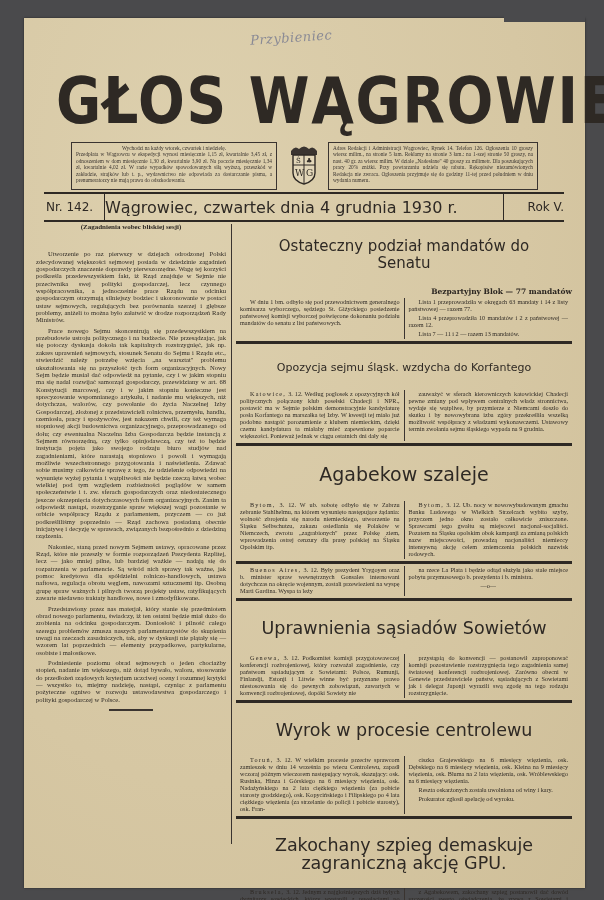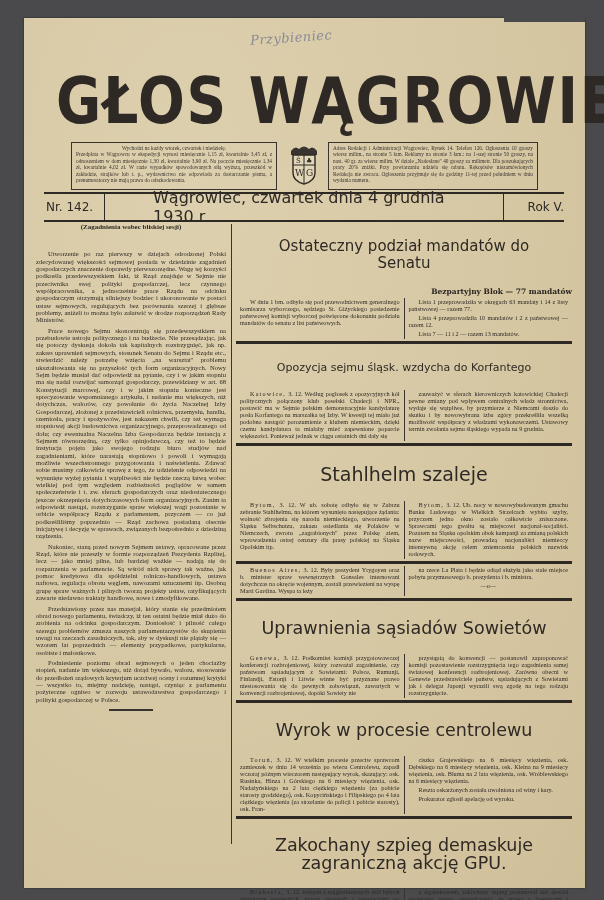--- a/index.html
+++ b/index.html
@@ -41,21 +41,21 @@
   .info-left { left:47px; top:124px; width:196px; height:42px; }
   .info-right { left:304px; top:124px; width:200px; height:42px; }
   .info-left .center { text-align:center; display:block; }
   .coat {
     position:absolute; left:263px; top:127px; width:34px; height:40px;
   }
   .dateline {
     position:absolute; left:20px; top:174px; width:520px; height:26px;
     border-top:2px solid #2e2924; border-bottom:2px solid #2e2924;
     display:flex; align-items:center;
-    font-family:"DejaVu Sans", sans-serif; color:#2e2924;gap:48px;
+    font-family:"DejaVu Sans", sans-serif; color:#2e2924;
   }
   .dateline .nr { width:58px; font-size:12px; padding-left:2px; border-right:1px solid #2e2924; height:100%; display:flex; align-items:center; }
   .dateline .date { flex:1; font-size:16px; }
   .dateline .rok { width:60px; font-size:12px; text-align:right; border-left:1px solid #2e2924; height:100%; display:flex; align-items:center; justify-content:flex-end; }
 
   .left-col {
     position:absolute; left:12px; top:206px; width:190px; height:570px;
     font-size:6.6px; line-height:7.35px; text-align:justify; color:#2e2924;
   }
   .col-rule { position:absolute; left:207px; top:206px; width:1px; height:620px; background:#3a3430; }
@@ -152,21 +152,21 @@
         <div class="c">
             <p><span class="place">Katowice,</span> <span>3. 12. Według pogłosek z opozycyjnych kół politycznych połączony klub posełski Chadecji i NPR., postawić ma w Sejmie polskim demonstracyjnie kandydaturę posła Korfantego na marszałka tej Izby. W kwestji tej miało już podobno nastąpić porozumienie z klubem niemieckim, dzięki czemu kandydatura ta miałaby mieć zapewnione poparcie większości. Ponieważ jednak w ciągu ostatnich dni dały się</span></p>
           </div>
         <div class="c">
             <p>zauważyć w sferach kierowniczych katowickiej Chadecji pewne zmiany pod wpływem centralnych władz stronnictwa, wydaje się wątpliwe, by przymierze z Niemcami doszło do skutku i by nowowybrana izba zgóry przekreśliła wszelką możliwość współpracy z władzami wykonawczemi. Ustawowy termin zwołania sejmu śląskiego wypada na 9 grudnia.</p>
           </div>
       </div>
     </div>
 
     <div class="art">
-      <h2 style="font-size:19px">Stahlhelm szaleje</h2>
+      <h2 style="font-size:19px">Agabekow szaleje</h2>
       <div class="two">
         <div class="c">
             <p><span class="place">Bytom,</span> <span>3. 12. W ub. sobotę odbyło się w Zabrzu zebranie Stahlhelmu, na którem wysunięto następujące żądania: wolność zbrojenia się narodu niemieckiego, utworzenie na Śląsku Selbschutzu, zakazu osiedlania się Polaków w Niemczech, zwrotu „zagrabionych" przez Polskę ziem, wprowadzenia ostrej cenzury dla prasy polskiej na Śląsku Opolskim itp.</span></p>
           </div>
         <div class="c">
             <p><span class="place">Bytom,</span> <span>3. 12. Ub. nocy w nowowybudowanym gmachu Banku Ludowego w Wielkich Strzelcach wybito szyby, przyczem jedno okno zostało całkowicie zniszczone. Sprawcami tego gwałtu są miejscowi nacjonal-socjaliści. Pozatem na Śląsku opolskim obok kampanji za zmianą polskich nazw miejscowości, prowadzą nacjonaliści niemieccy intensywną akcję celem zniemczenia polskich nazwisk rodowych.</span></p>
           </div>
       </div>
     </div>
 

